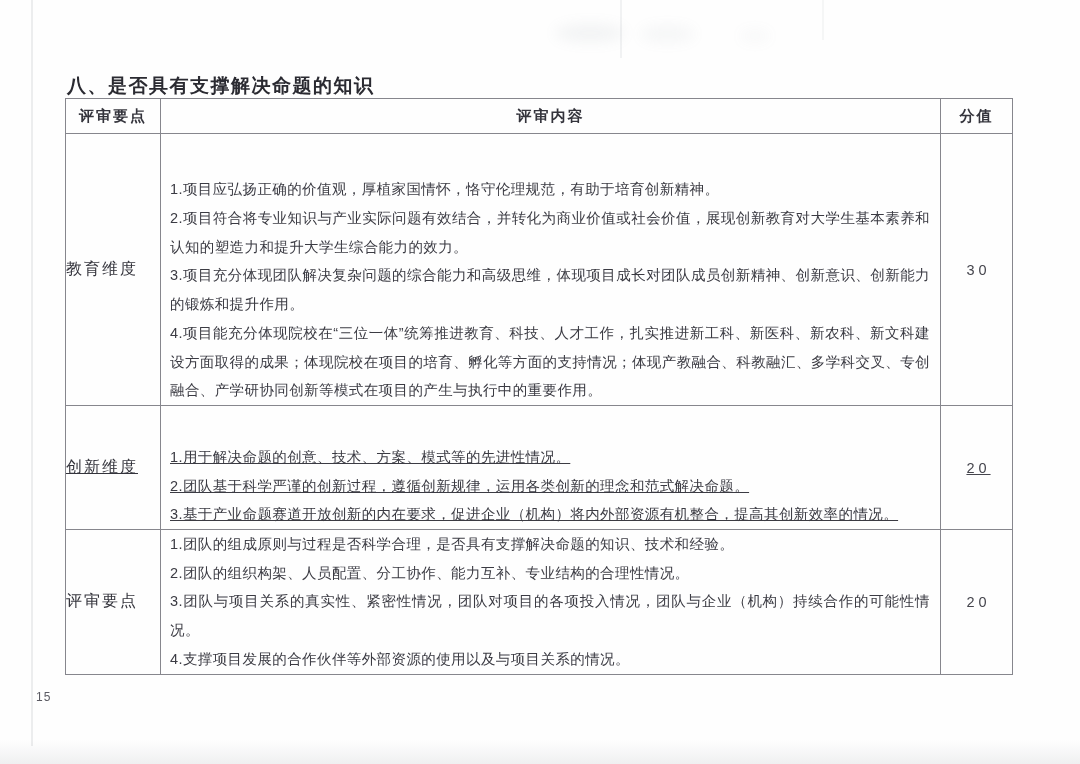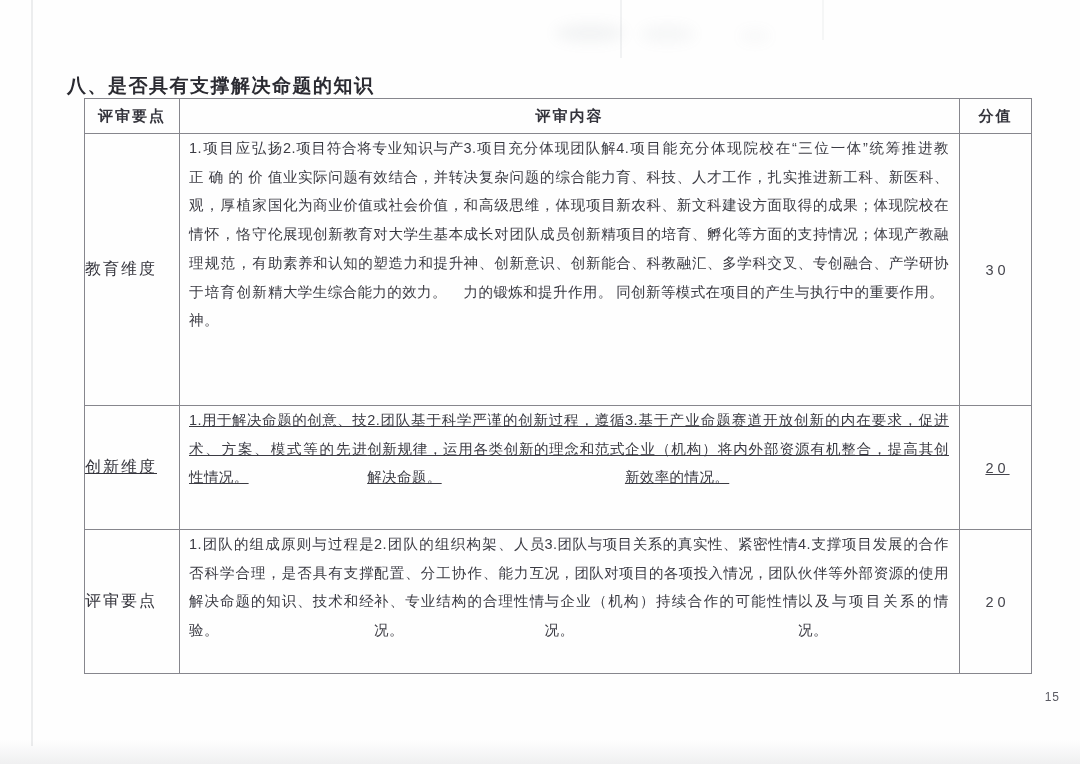--- a/index.html
+++ b/index.html
@@ -42,21 +42,20 @@
     letter-spacing: 1.5px;
   }
 
   table.review-table {
     position: absolute;
     left: 65px; top: 98px;
     width: 947px;
     border-collapse: collapse;
     table-layout: fixed;
     color: #3b3b43;
-    margin-left: 19px;
   }
   .review-table col.c1 { width: 95px; }
   .review-table col.c2 { width: 780px; }
   .review-table col.c3 { width: 72px; }
   .review-table td, .review-table th {
     border: 1.4px solid #86868d;
     padding: 0;
     vertical-align: middle;
   }
   .review-table thead th {
@@ -75,41 +74,41 @@
   }
   td.score-cell {
     text-align: center;
     font-size: 14.5px;
     letter-spacing: 4px;
     text-indent: 4px;
     color: #45454d;
   }
   td.content-cell .content-inner {
     display: flex;
-    flex-direction: row;
-    justify-content: center;
+    flex-direction: column;
+    justify-content: flex-end;
     height: 100%;
     padding: 0 10px 0 9px;
     box-sizing: border-box;
   }
   .criteria-item {
     font-size: 14.5px;
     line-height: 28.7px;
     text-align: justify;
     letter-spacing: 0.4px;
     color: #3b3b43;
   }
   tr.row-edu   td { height: 271px; }
   tr.row-innov td { height: 123px; text-decoration: underline; }
   tr.row-team  td { height: 143px; }
 
   .page-number {
     position: absolute;
     left: 16px; right: 20px; top: 690px;
-    text-align: right;
+    text-align: left;
     font-size: 12px;
     color: #5a5a62;
     letter-spacing: 1px;
     padding-left: 20px;
   }
 </style>
 </head>
 <body>
 
 <div class="page">

